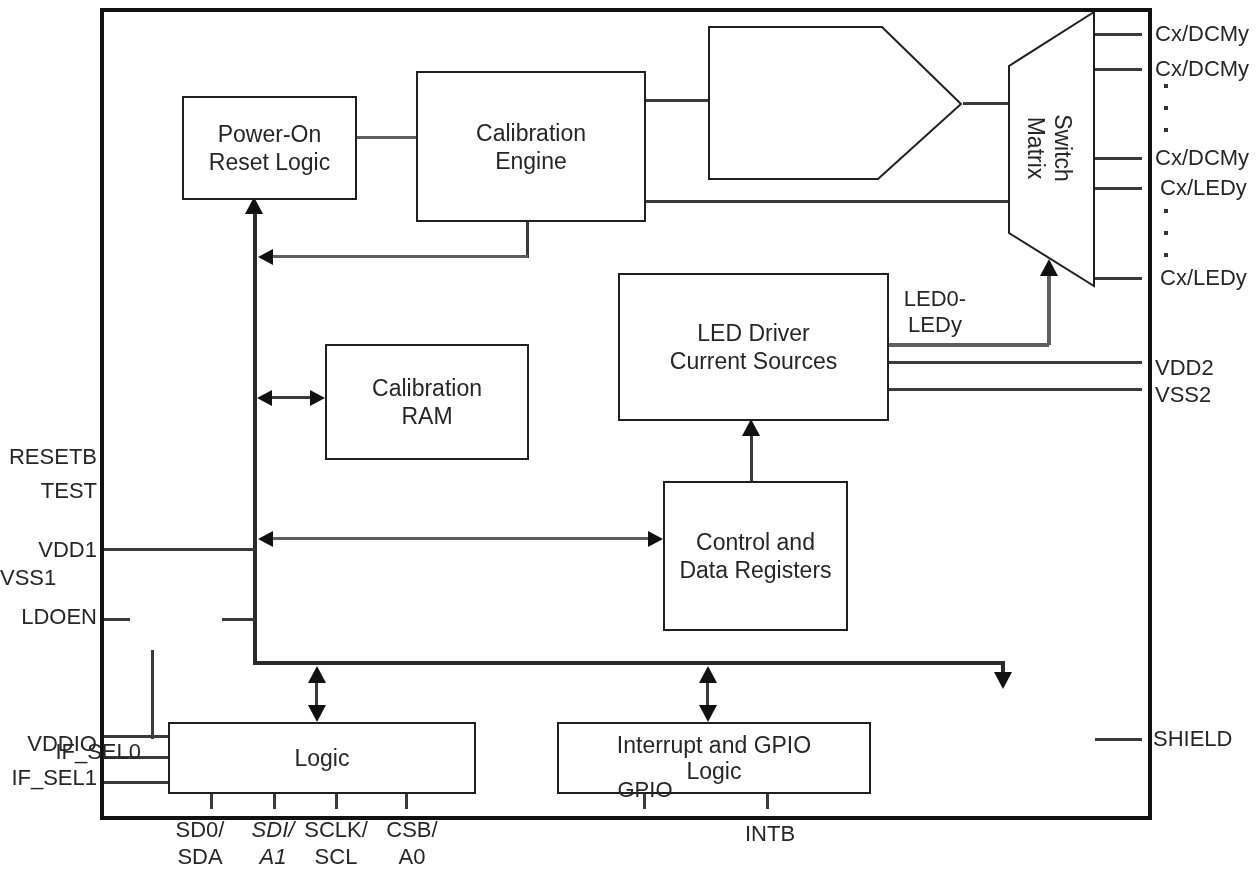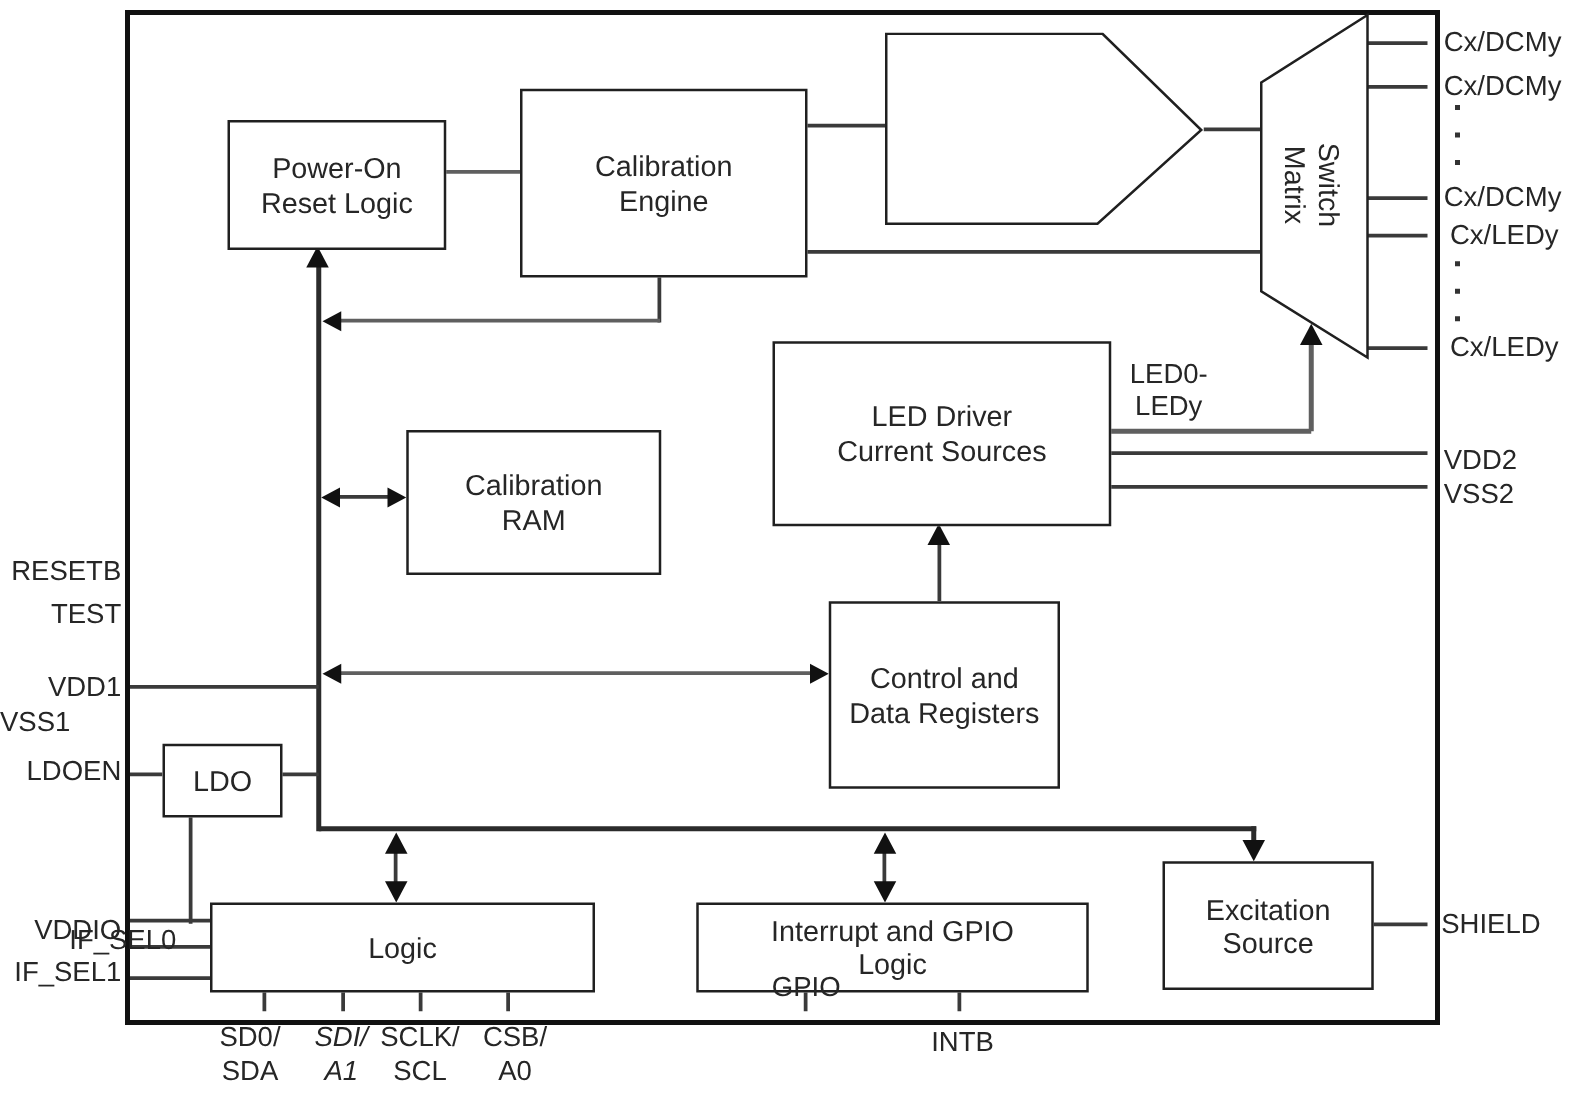--- a/index.html
+++ b/index.html
@@ -129,37 +129,30 @@
   <div class="box" style="left:325px;top:344px;width:200px;height:112px;">
     <span>Calibration</span>
     <span>RAM</span>
   </div>
 
   <div class="box" style="left:663px;top:481px;width:181px;height:146px;">
     <span>Control and</span>
     <span>Data Registers</span>
   </div>
 
-  <div class="box" style="left:130px;top:595px;width:92px;height:55px;">
-    <span>LDO</span>
-  </div>
 
   <div class="box" style="left:168px;top:722px;width:304px;height:68px;line-height:26px;">
     <span>Logic</span>
   </div>
 
   <div class="box" style="left:557px;top:722px;width:310px;height:68px;line-height:26px;">
     <span>Interrupt and GPIO</span>
     <span>Logic</span>
   </div>
 
-  <div class="box" style="left:930px;top:689px;width:165px;height:99px;line-height:26px;">
-    <span>Excitation</span>
-    <span>Source</span>
-  </div>
 
   <div class="lbl" style="left:0;top:444px;width:97px;text-align:right;">RESETB</div>
   <div class="lbl" style="left:0;top:478px;width:97px;text-align:right;">TEST</div>
   <div class="lbl" style="left:0;top:537px;width:97px;text-align:right;">VDD1</div>
   <div class="lbl" style="left:0;top:565px;width:97px;">VSS1</div>
   <div class="lbl" style="left:0;top:604px;width:97px;text-align:right;">LDOEN</div>
   <div class="lbl" style="left:0;top:720px;width:97px;text-align:right;margin-top:11px;">VDDIO</div>
   <div class="lbl" style="left:0;top:739px;width:97px;text-align:right;margin-left:44px;">IF_SEL0</div>
   <div class="lbl" style="left:0;top:765px;width:97px;text-align:right;">IF_SEL1</div>
 

